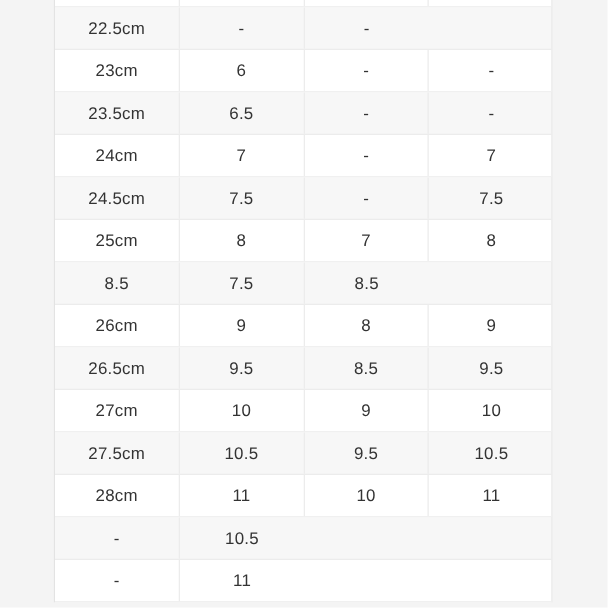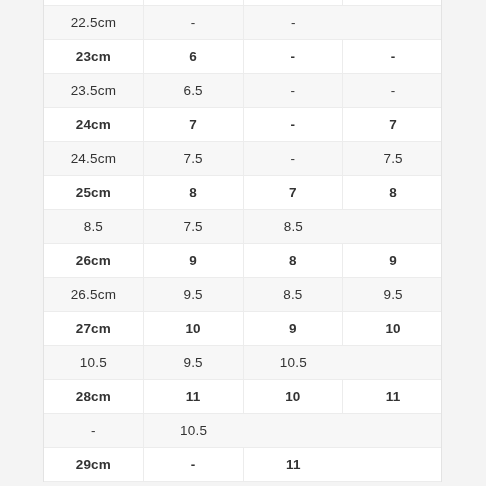--- a/index.html
+++ b/index.html
@@ -32,21 +32,20 @@
     height: 34px;
     box-sizing: border-box;
     border-bottom: 1px solid #ececec;
   }
 
   .chart-row.row-shaded {
     background: #f7f7f7;
   }
   .chart-row.row-plain {
     background: #ffffff;
-    font-weight: bold;
   }
 
   
   .chart-row.row-clipped {
     height: 6px;
   }
 
   .chart-cell {
     flex: 0 0 99.75px;
     width: 99.75px;
@@ -127,32 +126,32 @@
       <div class="chart-cell">8.5</div>
       <div class="chart-cell">9.5</div>
     </div>
     <div class="chart-row row-plain">
       <div class="chart-cell">27cm</div>
       <div class="chart-cell">10</div>
       <div class="chart-cell">9</div>
       <div class="chart-cell">10</div>
     </div>
     <div class="chart-row row-shaded">
+      <div class="chart-cell">27.5cm</div>
       <div class="chart-cell">10.5</div>
       <div class="chart-cell">9.5</div>
       <div class="chart-cell">10.5</div>
     </div>
     <div class="chart-row row-plain">
       <div class="chart-cell">28cm</div>
       <div class="chart-cell">11</div>
       <div class="chart-cell">10</div>
       <div class="chart-cell">11</div>
     </div>
     <div class="chart-row row-shaded">
       <div class="chart-cell">-</div>
       <div class="chart-cell">10.5</div>
     </div>
     <div class="chart-row row-plain">
-      <div class="chart-cell">29cm</div>
       <div class="chart-cell">-</div>
       <div class="chart-cell">11</div>
     </div>
   </div>
 
 </body></html>

